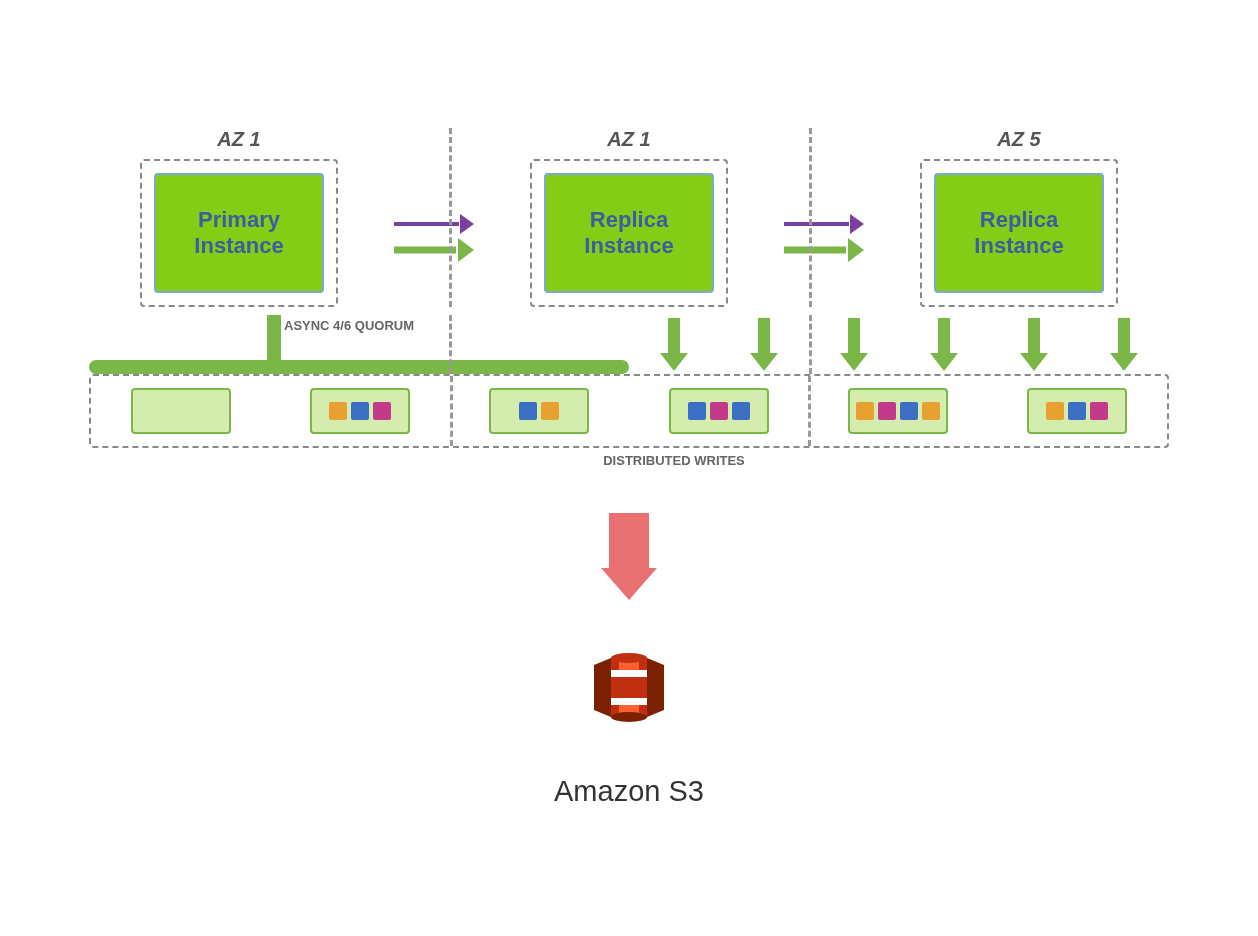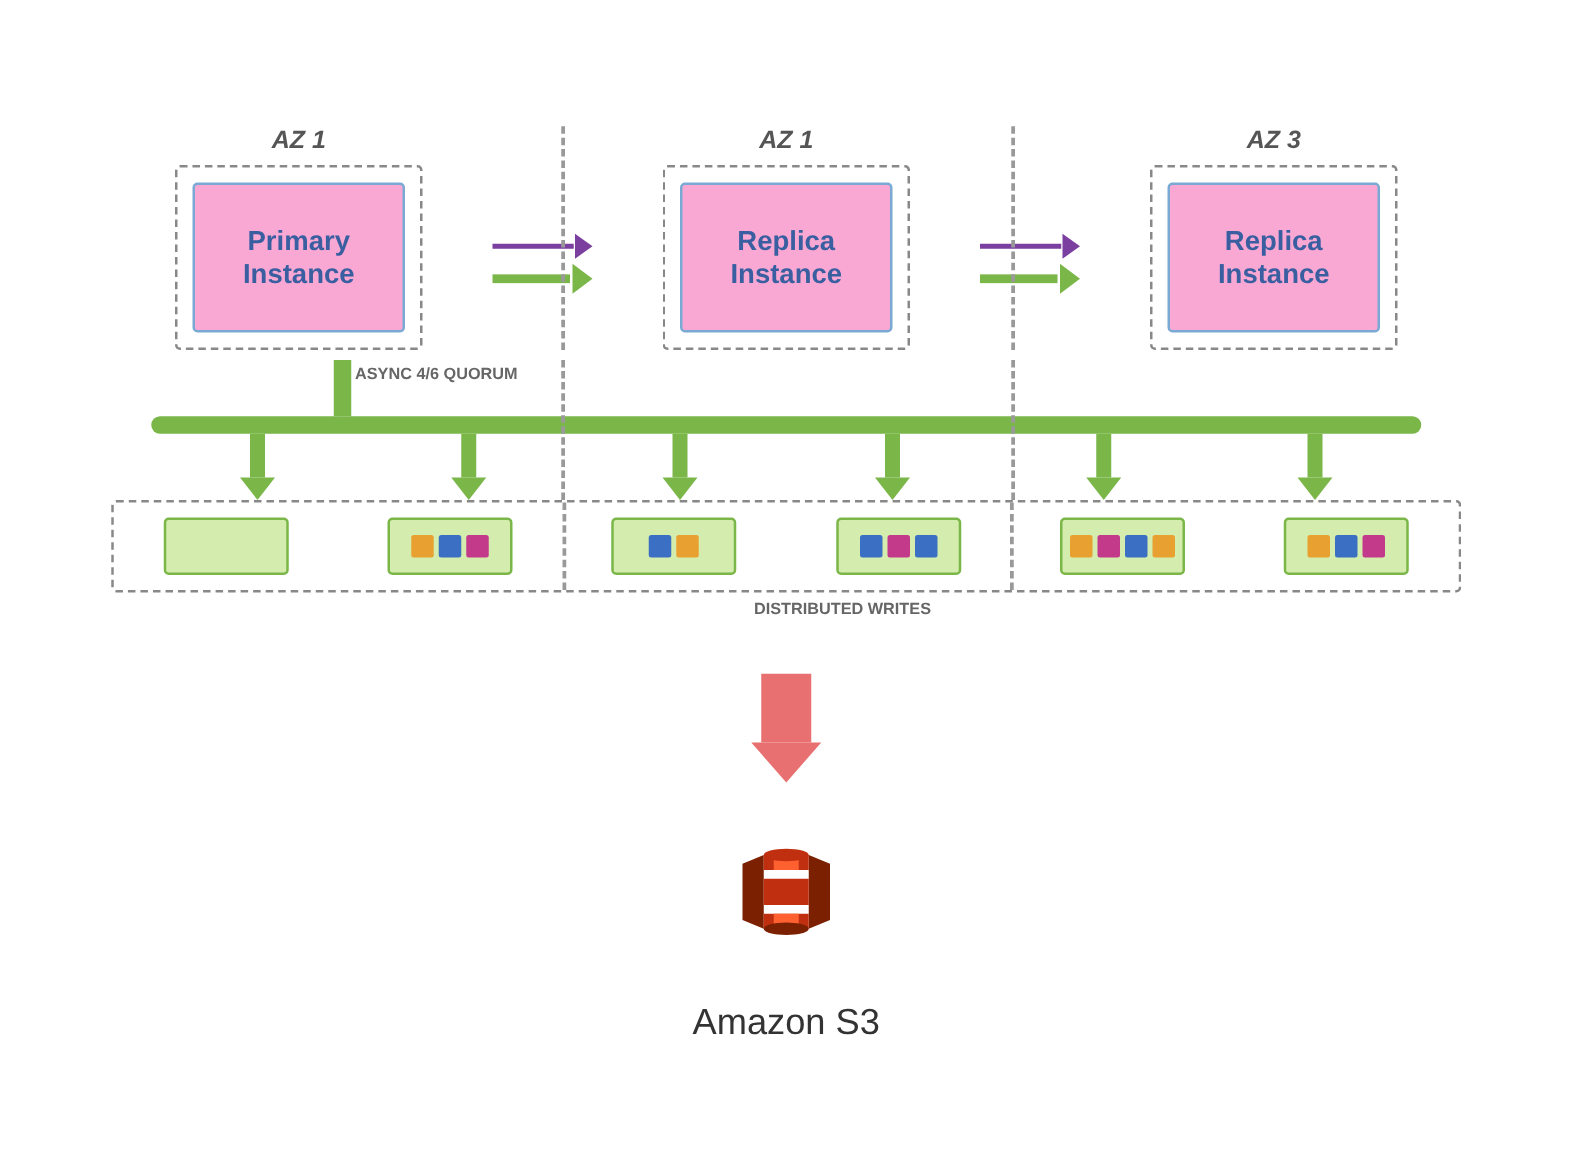--- a/index.html
+++ b/index.html
@@ -25,21 +25,21 @@
     .az-dotted-box {
       border: 2.5px dashed #888;
       border-radius: 4px;
       padding: 12px;
       display: flex;
       align-items: center;
       justify-content: center;
     }
 
     .instance-box {
-      background: #f9a8d4;
+      background: #84cc16;
       border: 2px solid #7aaad4;
       border-radius: 4px;
       width: 170px;
       height: 120px;
       display: flex;
       align-items: center;
       justify-content: center;
       text-align: center;
       font-size: 22px;
       font-weight: bold;
@@ -215,33 +215,33 @@
         </div>
       </div>
     </div>
 
     <div class="inter-arrow-col">
       <div class="arrow-purple"></div>
       <div class="arrow-green-right"></div>
     </div>
 
     <div class="az-block">
-      <div class="az-label">AZ 3</div>
+      <div class="az-label">AZ 5</div>
       <div class="az-dotted-box">
         <div class="instance-box">
           Replica<br>Instance
         </div>
       </div>
     </div>
 
     <div style="position:absolute; left:33.33%; top:0; bottom:0; border-left:3px dashed #999; height:100%;"></div>
     <div style="position:absolute; left:66.66%; top:0; bottom:0; border-left:3px dashed #999; height:100%;"></div>
   </div>
 
-  <div style="width:100%; position:relative; display:flex; flex-direction:column; align-items:center; margin-top:8px;">
+  <div style="width:100%; position:relative; display:flex; flex-direction:row; align-items:center; margin-top:8px;">
 
     <div style="position:absolute; left:195px; top:2px; font-size:13px; font-weight:bold; color:#666; text-align:center; line-height:1.4;">ASYNC
 4/6 QUORUM</div>
 
     <div style="position:absolute; left:calc(16.5%); top:0; width:14px; height:45px; background:#7ab648;"></div>
 
     <div style="width:94%; height:14px; background:#7ab648; border-radius:7px; margin-top:45px;"></div>
 
     <div style="display:flex; flex-direction:row; width:94%; justify-content:space-around; margin-top:0;">
 

